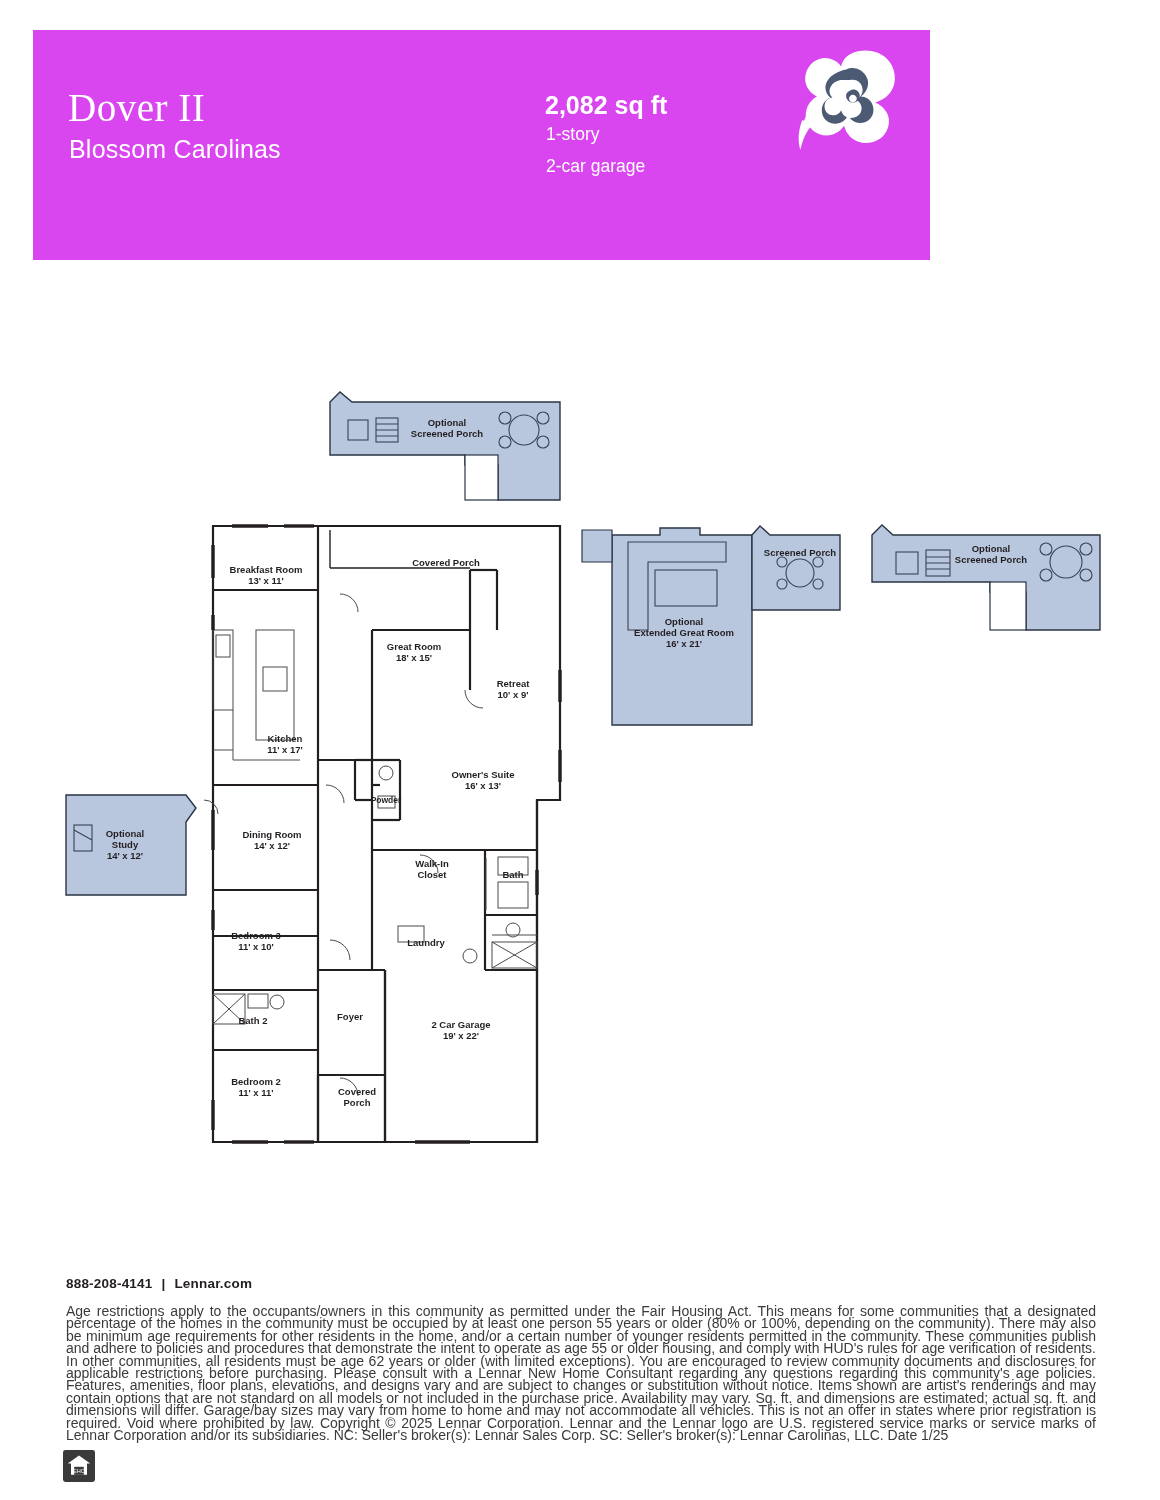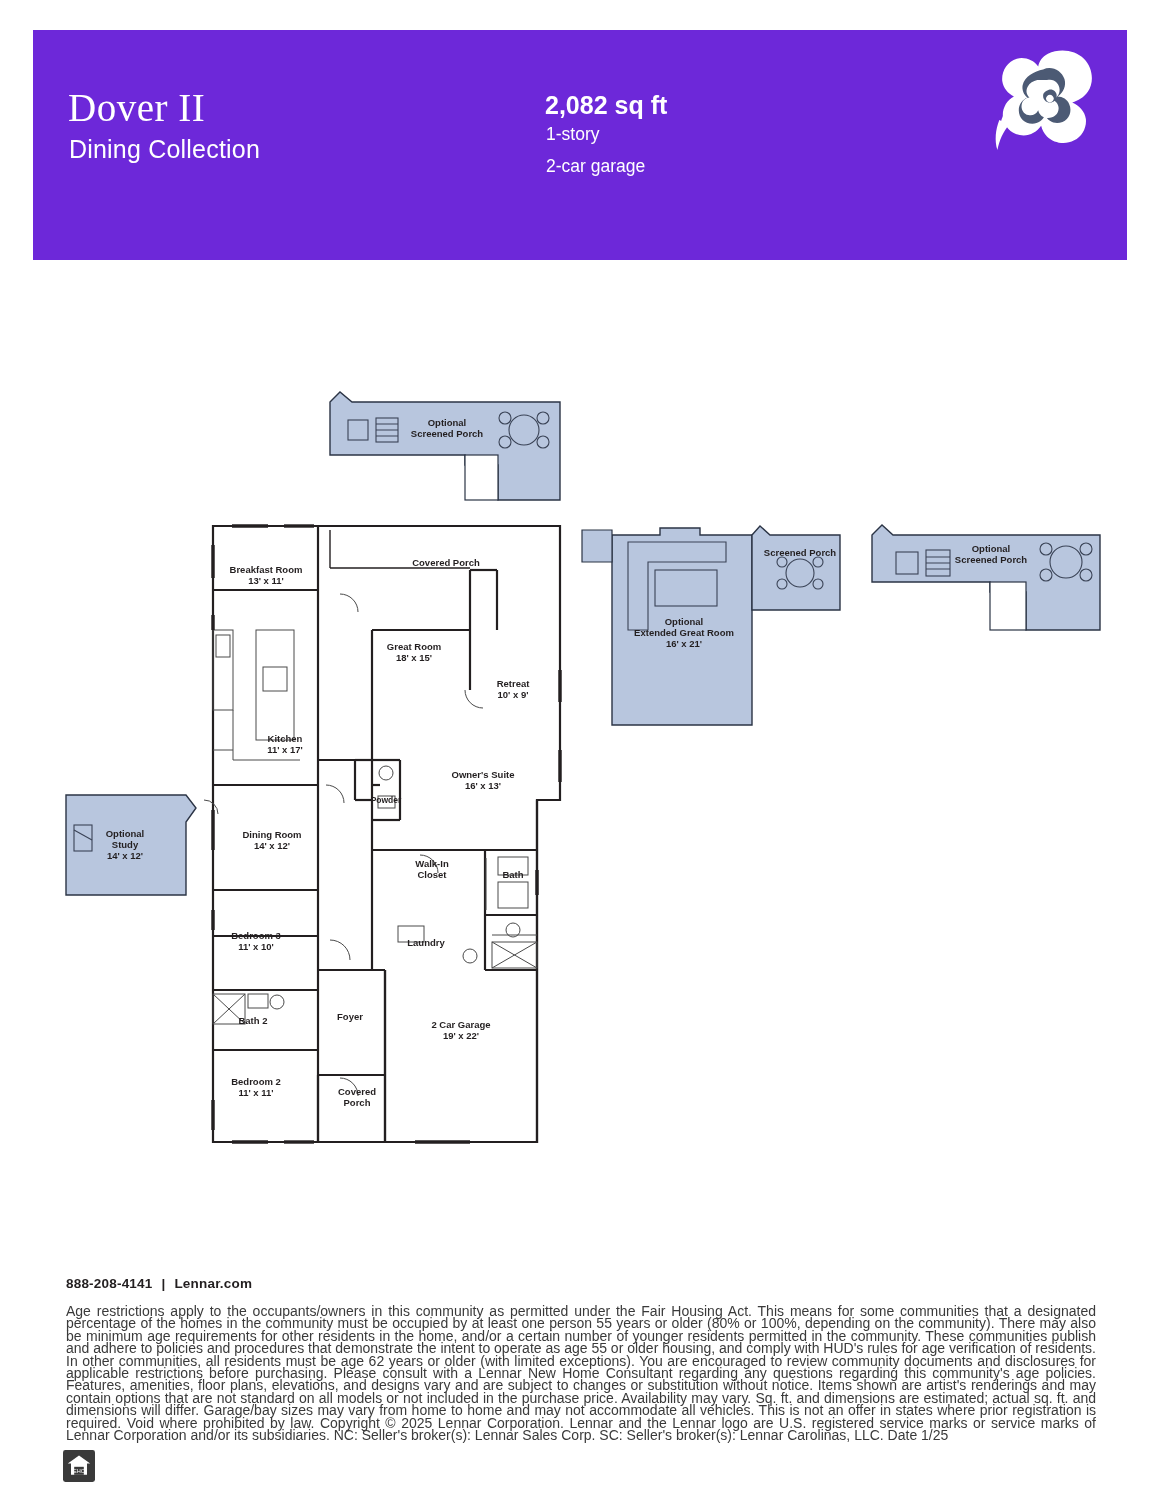--- a/index.html
+++ b/index.html
@@ -8,22 +8,22 @@
     width:1160px; height:1500px;
     background:#ffffff;
     font-family:"Liberation Sans", sans-serif;
     color:#231f20;
     position:relative;
     overflow:hidden;
   }
 
   
   .header {
-    position:absolute; left:33px; top:30px; width:1094px; height:230px;
-    background:#6d28d9;
+    position:absolute; left:33px; top:30px; width:897px; height:230px;
+    background:#d946ef;
     color:#ffffff;
   }
   .plan-name {
     position:absolute; left:35px; top:55px;
     font-family:"Liberation Serif", serif;
     font-size:39px; letter-spacing:0.5px;
   }
   .collection {
     position:absolute; left:36px; top:105px;
     font-size:25px; font-weight:400; letter-spacing:0.2px;
@@ -54,21 +54,21 @@
     text-align:justify;
     width:1030px;
   }
   .eho { position:absolute; left:63px; top:1450px; width:32px; height:32px; }
 </style>
 </head>
 <body>
 
 <div class="header">
   <div class="plan-name">Dover II</div>
-  <div class="collection">Dining Collection</div>
+  <div class="collection">Blossom Carolinas</div>
   <div class="sqft">2,082 sq ft</div>
   <div class="spec-list">
     <div>1-story</div>
     <div>2-car garage</div>
   </div>
 
   <svg class="rose" viewBox="0 0 120 108">
     <g fill="#ffffff">
       <path d="M62 6c12-6 28-4 37 5s11 24 4 34c-4 6-10 9-16 11 7 3 13 9 14 17 1 9-4 18-12 22-9 5-21 3-28-4-3-3-5-7-6-11-4 6-11 10-18 10-10 0-19-7-21-17-2-9 3-19 11-23-6-3-11-9-12-16-1-10 5-20 15-23 8-2 17 1 22 8 1-5 4-10 10-13z"></path>
       <path d="M20 62c-6 9-9 20-8 31 4-9 9-17 16-23z"></path>

